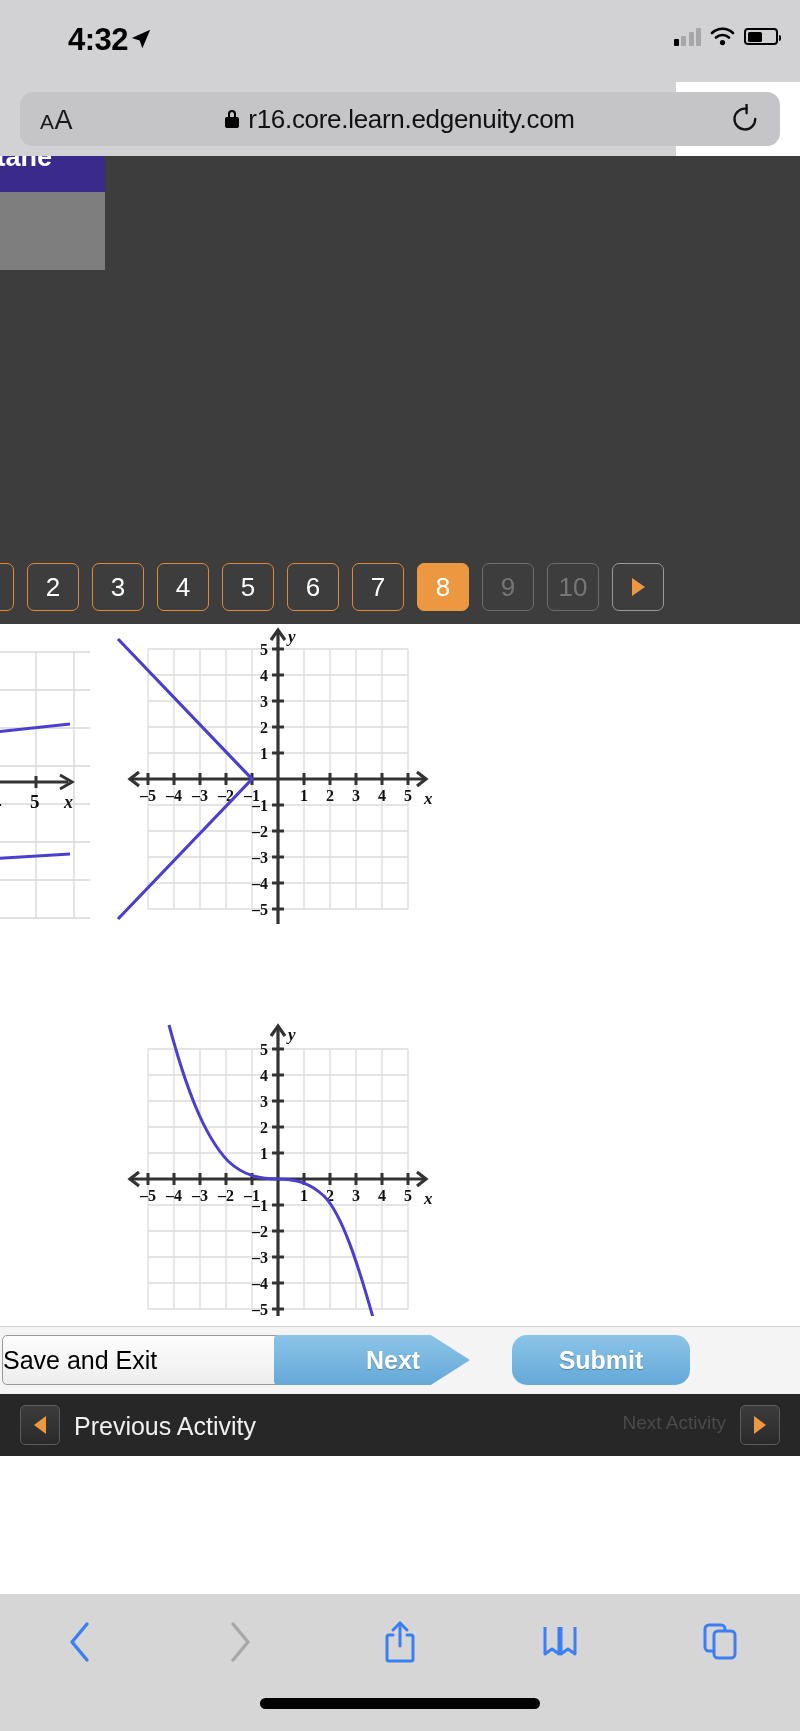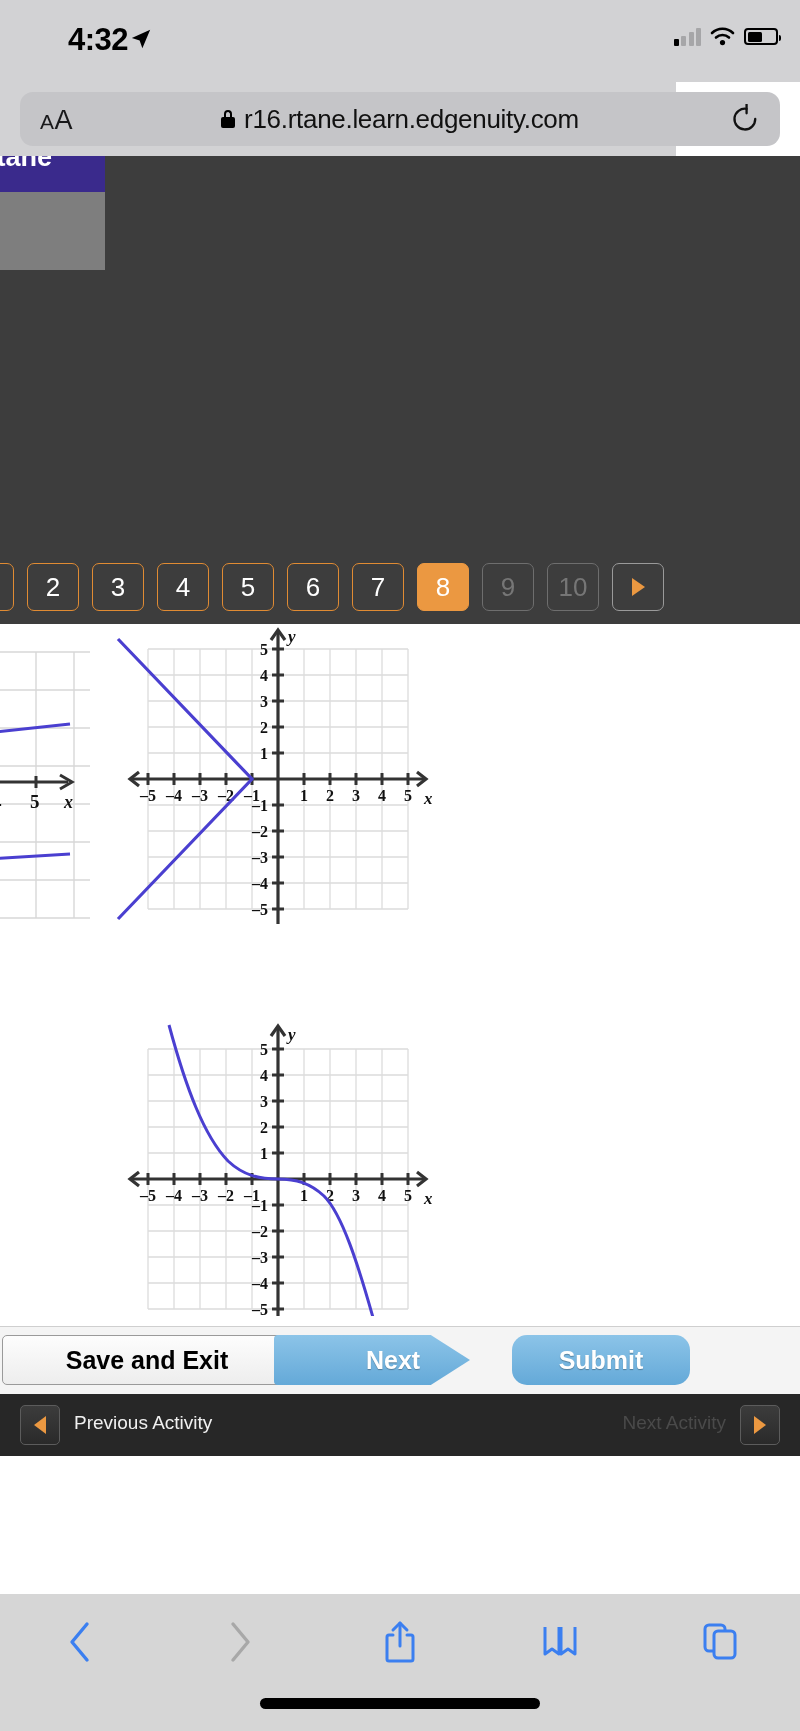--- a/index.html
+++ b/index.html
@@ -134,22 +134,22 @@
 
   
   .actionbar {
     position: absolute; top: 1170px; left: 0; width: 800px; height: 68px;
     background: #f4f4f4; border-top: 1px solid #cfcfcf;
   }
   .btn-save {
     position: absolute; left: 2px; top: 8px; width: 290px; height: 50px;
     background: linear-gradient(#fdfdfd, #ededed);
     border: 1px solid #9a9a9a; border-radius: 5px;
-    color: #000; font-size: 25px; font-weight: bold;
-    display: flex; align-items: center; justify-content: center;
+    color: #000; font-size: 25px; font-weight: normal;
+    display: flex; align-items: center; justify-content: flex-start;
   }
   .btn-next {
     position: absolute; left: 274px; top: 8px; width: 196px; height: 50px;
     color: #fff; font-size: 25px; font-weight: bold;
     display: flex; align-items: center; justify-content: flex-start;
     padding-left: 92px;
   }
   .btn-next .shape {
     position: absolute; inset: 0;
     background: linear-gradient(#8cc4e8, #64a9d8);
@@ -182,21 +182,21 @@
   .tri-left {
     width:0;height:0;border-right:12px solid #eb9841;
     border-top:9px solid transparent;border-bottom:9px solid transparent;
   }
   .tri-right {
     width:0;height:0;border-left:12px solid #eb9841;
     border-top:9px solid transparent;border-bottom:9px solid transparent;
   }
   .act-prev-label {
     position: absolute; left: 74px; top: 18px;
-    color: #f0f0f0; font-size: 19px;
+    color: #f0f0f0; font-size: 25px;
   }
   .act-next-label {
     position: absolute; right: 74px; top: 18px;
     color: #4a4a4a; font-size: 19px;
   }
 
   
   .bottombar {
     position: absolute; top: 1594px; left: 0; width: 800px; height: 137px;
     background: #d6d6d6;
@@ -243,21 +243,21 @@
   <div class="urlbar-wrap">
     <div class="urlbar">
       <div class="aa-btn">
         <span style="font-size:21px;">A</span><span class="big">A</span>
       </div>
       <div class="url-center">
         <div class="lock">
             <b></b>
             <i></i>
           </div>
-        <div class="url-text">r16.rtane.learn.edgenuity.com</div>
+        <div class="url-text">r16.core.learn.edgenuity.com</div>
       </div>
       <svg class="reload" viewBox="0 0 24 26">
         <path d="M20 13 A9 9 0 1 1 12.5 4.2" stroke="#111" stroke-width="2" fill="none" stroke-linecap="round"></path>
         <path d="M12.5 0.5 L12.5 8" stroke="#111" stroke-width="2" fill="none" stroke-linecap="round"></path>
       </svg>
     </div>
   </div>
 
   <div class="page">
 

